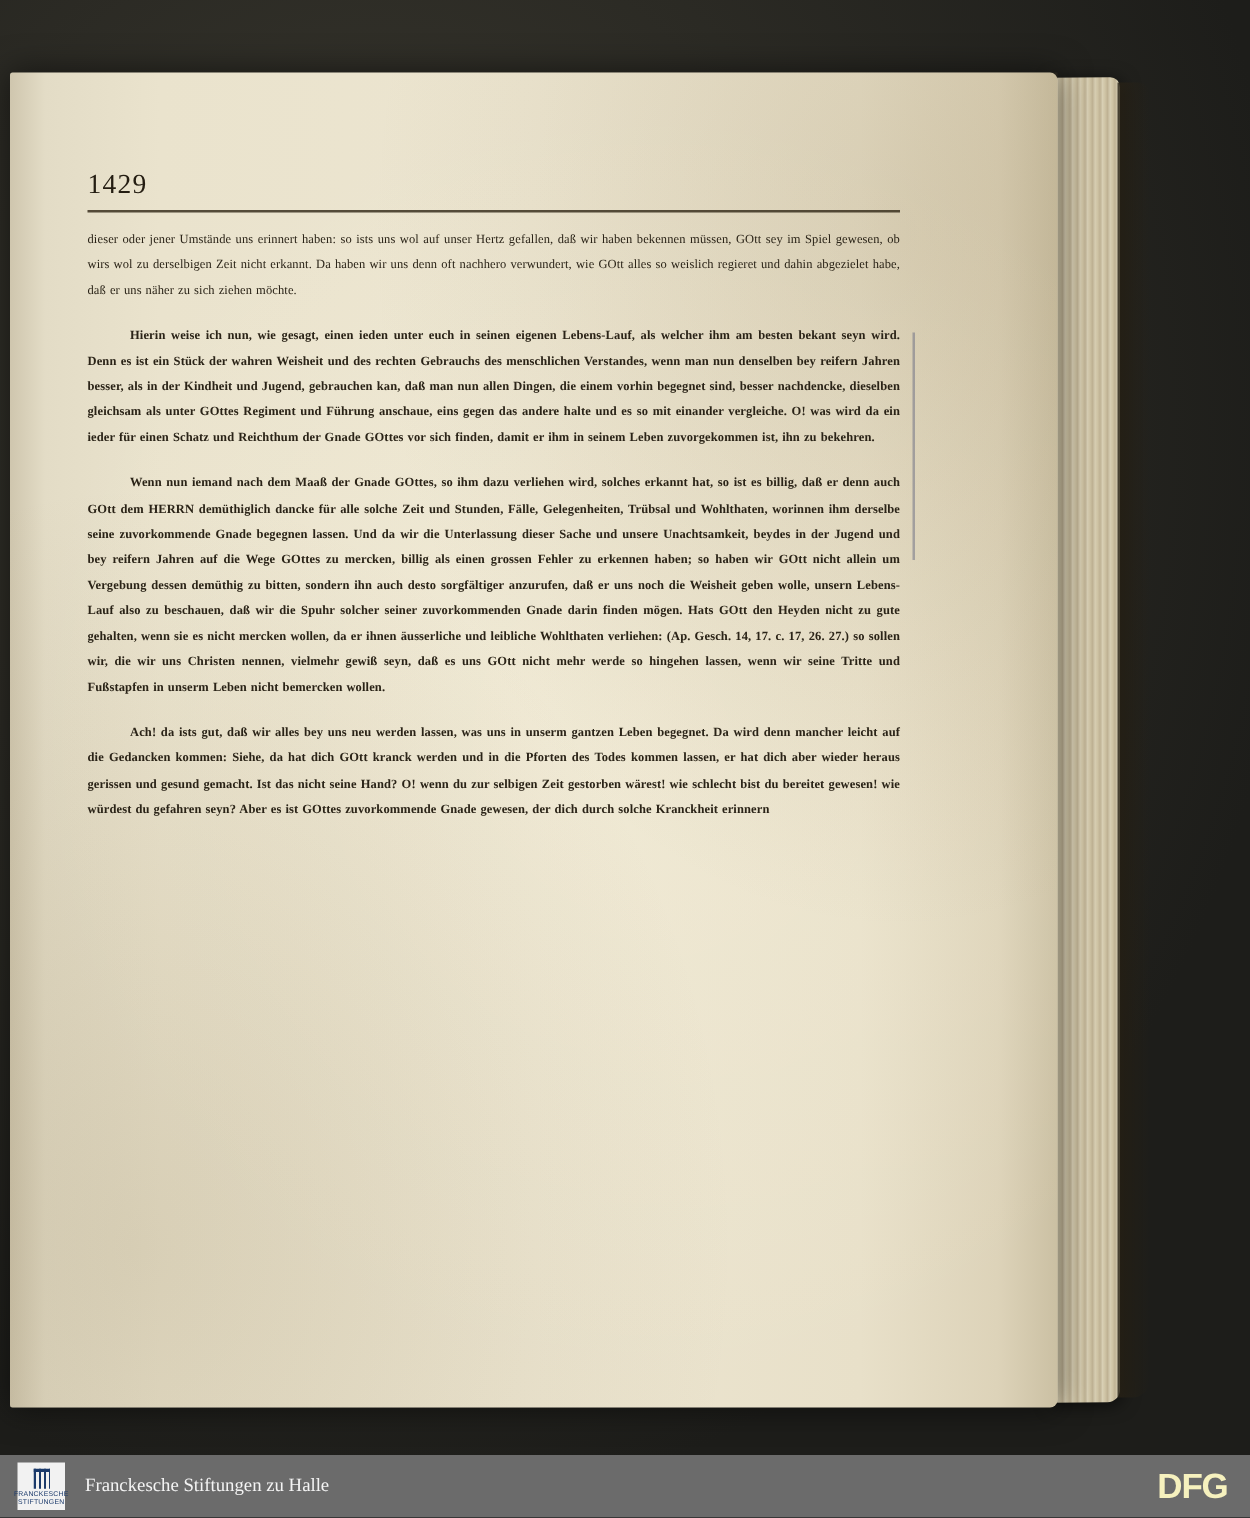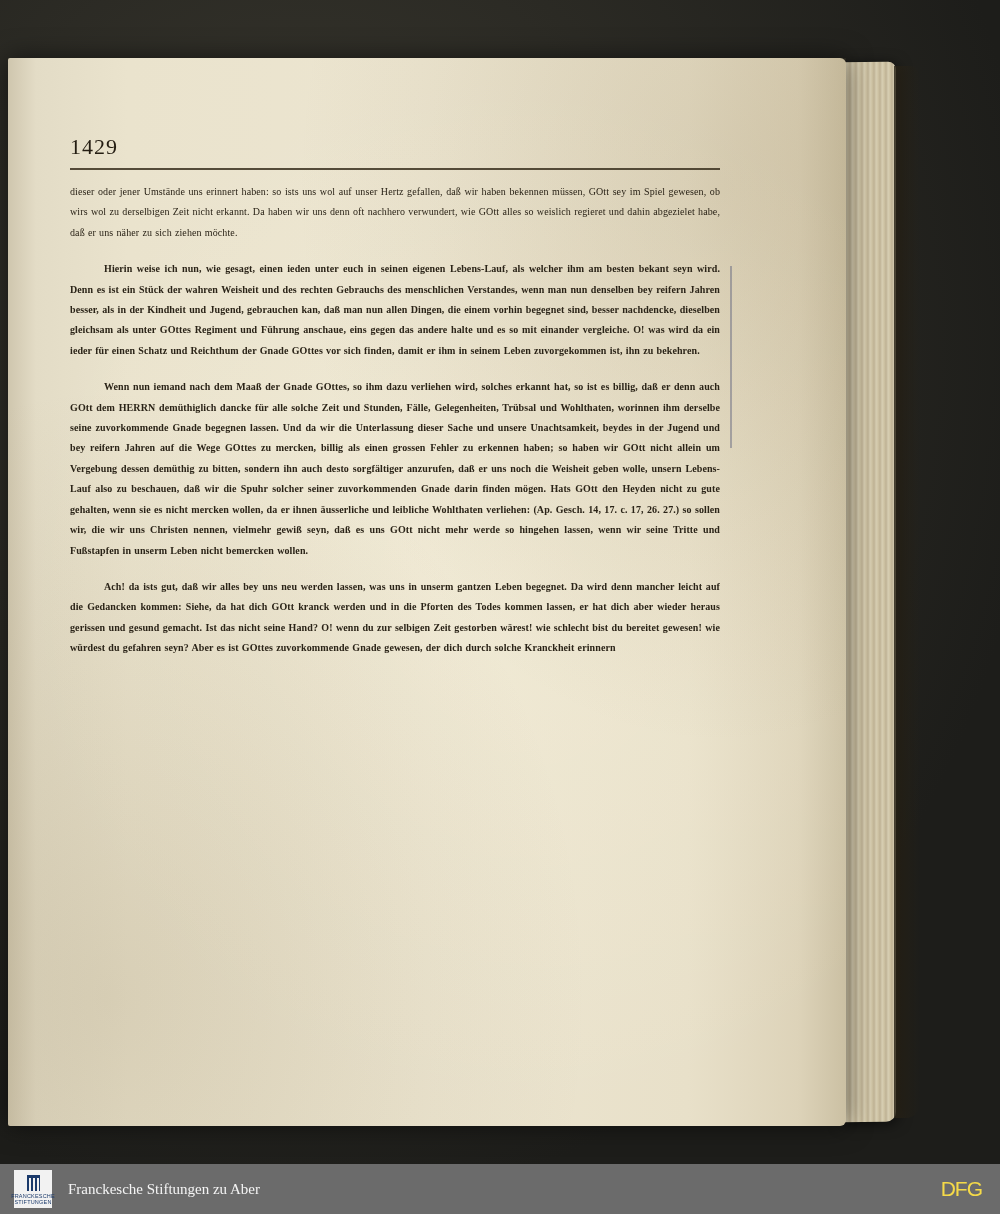--- a/index.html
+++ b/index.html
@@ -178,24 +178,24 @@
   }
   .footer-text {
     margin-left: 16px;
     color: #f4f4f4;
     font-family: "Liberation Serif", serif;
     font-size: 15px;
   }
   .footer-dfg {
     margin-left: auto;
     margin-right: 18px;
-    color: #fde047;
+    color: #fef9c3;
     font-family: "Liberation Sans", sans-serif;
-    font-weight: normal;
-    font-size: 21px;
+    font-weight: bold;
+    font-size: 28px;
     letter-spacing: -1px;
     opacity: 0.95;
   }
 </style>
 </head>
 <body>
 
 <div class="scan-bg"></div>
 
 <div class="fore-edge"></div>
@@ -218,15 +218,15 @@
 
   <div class="margin-mark"></div>
 </div>
 
 <div class="footer-bar">
   <div class="footer-logo">
     <div class="mark"></div>
     <div>FRANCKESCHE</div>
     <div>STIFTUNGEN</div>
   </div>
-  <div class="footer-text">Franckesche Stiftungen zu Aber</div>
+  <div class="footer-text">Franckesche Stiftungen zu Halle</div>
   <div class="footer-dfg">DFG</div>
 </div>
 
 </body></html>

